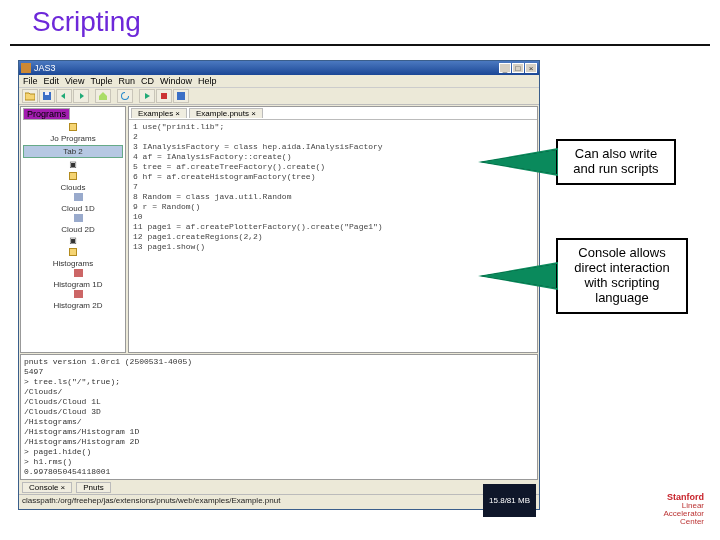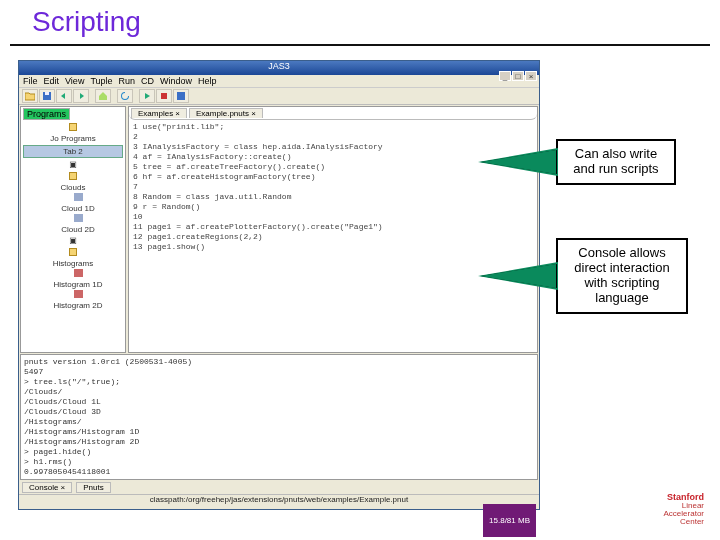--- a/index.html
+++ b/index.html
@@ -3,60 +3,60 @@
 <meta charset="utf-8">
 <style>
   * { margin:0; padding:0; box-sizing:border-box; }
   body { width:720px; height:540px; background:#fff; font-family:"Segoe UI",Arial,sans-serif; overflow:hidden; position:relative; }
   .page-title { font-size:28px; font-weight:400; color:#6d28d9; padding:6px 0 6px 32px; }
   .hr  { border-top:2px solid #111; margin:0 10px 6px 10px; }
 
   .app { position:absolute; left:18px; top:60px; width:522px; height:450px;
          border:1px solid #3a5e8b; background:#ece9d8; font-size:9px; }
   .titlebar { height:14px; background:linear-gradient(#4b79c0,#1b4796); display:flex;
-              align-items:center; color:#fff; padding:0 2px;flex-direction:column; }
+              align-items:center; color:#fff; padding:0 2px; }
   .title-icon { width:10px; height:10px; background:#c83; margin-right:3px; }
   .title-btns { margin-left:auto; display:flex; gap:1px; }
   .title-btns span { width:12px; height:10px; background:#d6d0c4; border:1px solid #fff;
                      display:inline-flex; align-items:center; justify-content:center;
                      font-size:8px; color:#333; }
   .menubar { display:flex; gap:6px; padding:1px 4px; background:#ece9d8; border-bottom:1px solid #ccc; }
   .menubar span { cursor:default; }
   .toolbar { display:flex; gap:1px; padding:1px 3px; border-bottom:1px solid #bbb; }
   .tbtn { width:16px; height:14px; background:#f0ede0; border:1px solid #c9c5b9;
           display:flex; align-items:center; justify-content:center; }
   .tbtn svg { width:10px; height:10px; }
   .sep { width:4px; }
 
   .mainrow { display:flex; height:calc(100% - 14px - 13px - 16px - 128px - 16px - 12px); }
   .sidebar { width:106px; background:#fff; border:1px solid #999; margin:1px; overflow:hidden; }
   .side-tab { display:flex; padding:1px 2px; gap:2px; }
-  .tabtiny{ padding:0 3px; background:#22c55e; border:1px solid #aaa; }
+  .tabtiny{ padding:0 3px; background:#a21caf; border:1px solid #aaa; }
   .tree { font-size:8px; padding:2px 2px; line-height:11px; color:#333; }
   .tnode { display:flex; align-items:center; gap:2px;flex-direction:column; }
   .treeindent { padding-left:10px; }
   .folder { width:8px;height:8px;background:#f5d473;border:1px solid #b38b1e; }
   .tabsel{ background:#b6c8e3; }
   .ticon{ width:9px;height:8px;background:#9ac; }
 
   .editor { flex:1; background:#fff; border:1px solid #999; margin:1px; overflow:hidden; position:relative;}
-  .ed-tabs{ display:flex; gap:2px; padding:1px 2px; border-bottom:1px solid #bbb;border-radius:6px; }
+  .ed-tabs{ display:flex; gap:2px; padding:1px 2px; border-bottom:1px solid #bbb; }
   .ed-tab { padding:0 6px; background:#f0ede0; border:1px solid #bbb; border-bottom:none; font-size:8px;}
   .code   { padding:2px 4px; font-family:"Courier New",monospace; font-size:8px; line-height:10px;
             color:#444; white-space:pre; filter:blur(0.3px); height:calc(100% - 12px); overflow:hidden;}
 
   .console{ height:126px; background:#fff; border:1px solid #999; margin:0 1px; overflow:hidden;
             font-family:"Courier New",monospace; font-size:8px; line-height:10px; padding:2px 3px;
             color:#333; white-space:pre; filter:blur(0.35px);}
 
   .bot-tabs{height:14px;display:flex;align-items:center;padding:0 3px;gap:4px;}
   .bot-tab{padding:0 6px;background:#f0ede0;border:1px solid #bbb;font-size:8px;}
   .status{height:12px;background:#ece9d8;border-top:1px solid #bbb;display:flex;align-items:center;
-          padding:0 3px;font-size:8px;color:#222;flex-direction:column;}
-  .status .right{margin-left:auto;background:#701a75;color:#fff;padding:12px 6px;}
+          padding:0 3px;font-size:8px;color:#222;}
+  .status .right{margin-left:auto;background:#0f172a;color:#fff;padding:12px 6px;}
 
   .callout { position:absolute; border:2px solid #000; background:#fff; font-size:13px;
              text-align:center; line-height:1.15; padding:6px 8px; }
   .callout::before{ content:""; position:absolute; left:-80px; top:50%; width:0;height:0;
                     border-top:14px solid transparent;border-bottom:14px solid transparent;
                     border-right:80px solid #0a8a5c; transform:translateY(-50%);}
   .callout::after{ content:""; position:absolute; left:-78px; top:50%; width:0;height:0;
                    border-top:12px solid transparent;border-bottom:12px solid transparent;
                    border-right:76px solid #0a8a5c; transform:translateY(-50%);
                    filter:drop-shadow(1px 0 0 #000);}

